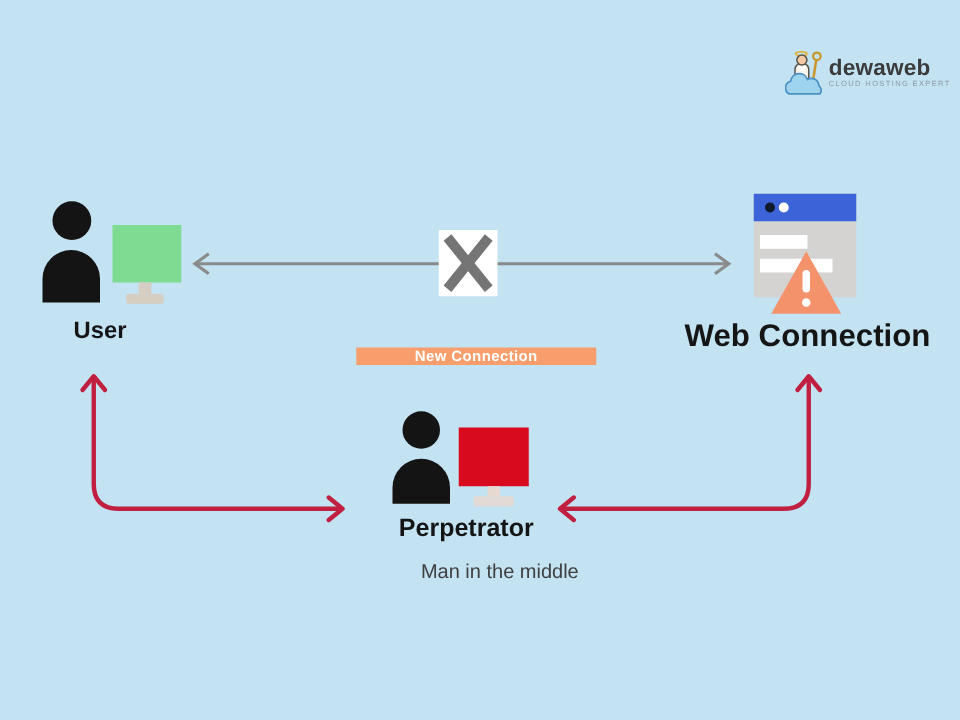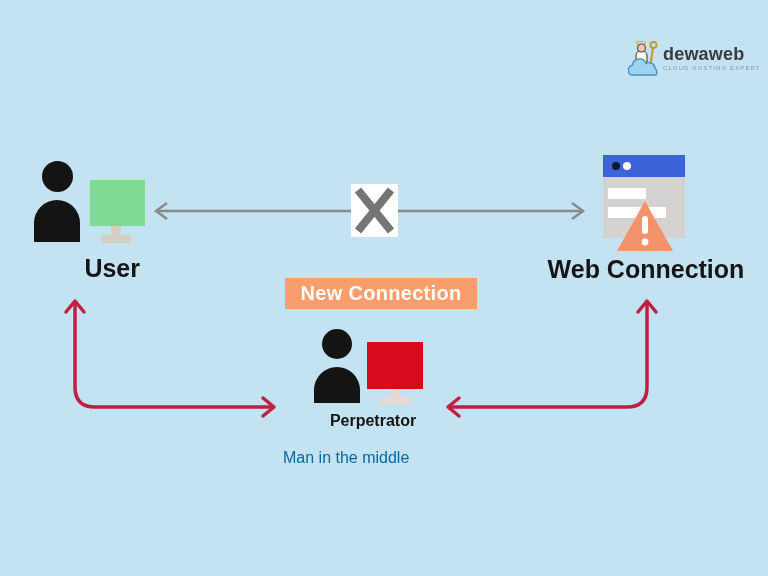--- a/index.html
+++ b/index.html
@@ -12,21 +12,21 @@
   
   #logo{left:628px;top:38px;display:flex;align-items:center;gap:3px;z-index:3;}
   #logo .brand{font-size:18px;font-weight:bold;color:#3b3b3b;letter-spacing:.2px;line-height:18px;}
   #logo .tagline{font-size:6px;color:#8a97a3;letter-spacing:1.1px;margin-top:2px;text-transform:uppercase;}
   
   .tagbox{
     color:#ffffff;font-weight:bold;text-align:center;z-index:2;
     display:flex;align-items:center;justify-content:center;letter-spacing:.3px;
   }
   #orig-box{left:288px;top:140px;width:194px;height:31px;background:#ababab;font-size:16px;}
-  #new-box{left:285px;top:278px;width:192px;height:31px;background:#f79e6c;font-size:20px;}
+  #new-box{left:285px;top:278px;width:192px;height:14px;background:#f79e6c;font-size:12px;}
   
   #arrow-layer{left:0;top:0;width:768px;height:576px;z-index:1;pointer-events:none;}
   
   #xbox{left:351px;top:184px;width:47px;height:53px;background:#ffffff;z-index:2;}
   
   .head{border-radius:50%;background:#141414;z-index:2;}
   .torso{border-radius:23px 23px 0 0;background:#141414;z-index:2;}
   #user-head{left:42px;top:161px;width:31px;height:31px;}
   #user-torso{left:34px;top:200px;width:46px;height:42px;}
   #perp-head{left:322px;top:329px;width:30px;height:30px;}
@@ -44,24 +44,24 @@
   #browser-header{position:absolute;left:0;top:0;width:82px;height:22px;background:#3c63d8;}
   .dot{position:absolute;border-radius:50%;width:8px;height:8px;top:7px;}
   #dot1{left:9px;background:#10182c;}
   #dot2{left:20px;background:#ffffff;}
   .bbar{position:absolute;background:#ffffff;height:11px;left:5px;}
   #bbar1{top:33px;width:38px;}
   #bbar2{top:52px;width:58px;}
   #warn-tri{left:616px;top:201px;width:58px;height:51px;z-index:3;}
   
   .nodelabel{font-weight:bold;color:#151515;text-align:center;z-index:2;}
-  #user-label{left:20px;top:254px;width:120px;font-size:25px;text-align:right;}
+  #user-label{left:20px;top:254px;width:120px;font-size:19px;}
   #webapp-label{left:546px;top:255px;width:200px;font-size:25px;}
-  #perp-label{left:293px;top:412px;width:160px;font-size:16px;}
-  #perp-sublabel{left:283px;top:449px;width:180px;font-size:16px;color:#0369a1;text-align:left;z-index:2;}
+  #perp-label{left:293px;top:412px;width:160px;font-size:20px;}
+  #perp-sublabel{left:283px;top:449px;width:180px;font-size:16px;color:#404040;text-align:right;z-index:2;}
 </style>
 </head>
 <body>
 
 <div id="canvas">
 
   <svg id="arrow-layer" class="abs" viewBox="0 0 768 576" xmlns="http://www.w3.org/2000/svg">
 
     <g stroke="#8a8a8a" stroke-width="2.5" fill="none">
       <line x1="157" y1="211" x2="582" y2="211"></line>

